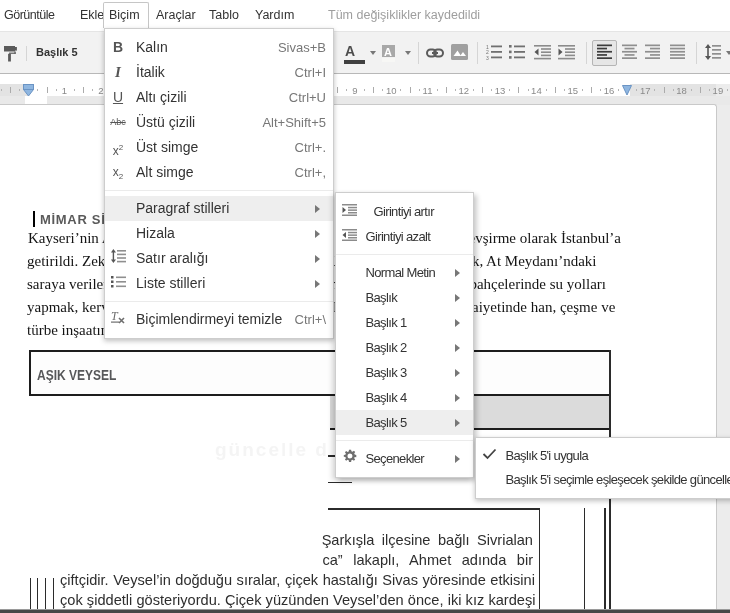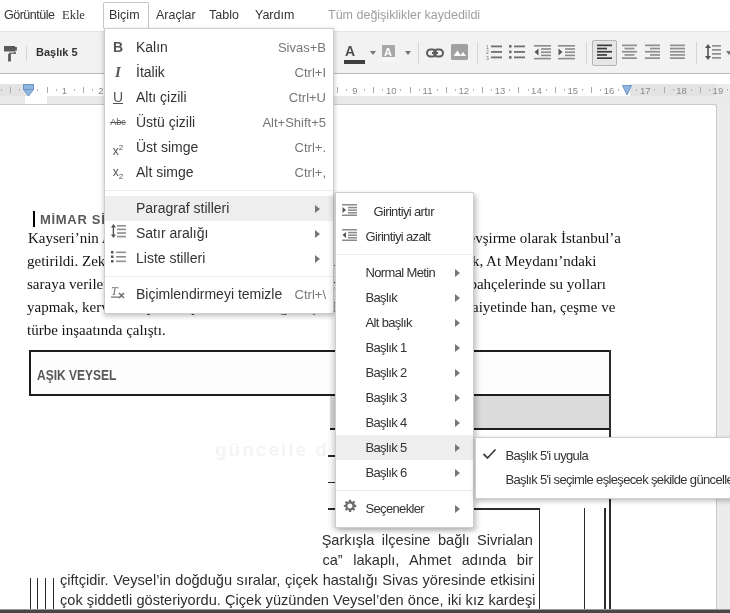--- a/index.html
+++ b/index.html
@@ -91,21 +91,21 @@
   <div class="dkline" style="left:30px;top:578px;width:1.3px;height:31px;z-index:5;"></div>
   <div class="dkline" style="left:37px;top:578px;width:1.3px;height:31px;z-index:5;"></div>
   <div class="dkline" style="left:44.5px;top:578px;width:1.3px;height:31px;z-index:5;"></div>
   <div class="dkline" style="left:52.5px;top:578px;width:1.3px;height:31px;z-index:5;"></div>
 
   <div class="abs" style="left:0;top:608.5px;width:730px;height:1px;background:#9a9a9a;z-index:6;"></div>
   <div class="abs" style="left:0;top:609.5px;width:730px;height:3.5px;background:#474747;z-index:6;"></div>
 
   <div id="menubar">
     <span class="mlabel" style="left:4px;letter-spacing:-0.5px;">Görüntüle</span>
-    <span class="mlabel" style="left:62px;font-family:Liberation Serif, serif;">Ekle</span>
+    <span class="mlabel" style="left:80px;">Ekle</span>
     <span class="mlabel" style="left:156px;">Araçlar</span>
     <span class="mlabel" style="left:209px;">Tablo</span>
     <span class="mlabel" style="left:255px;">Yardım</span>
     <span class="mlabel" style="left:328px;color:#9e9e9e;">Tüm değişiklikler kaydedildi</span>
   </div>
   <div id="tabbox"></div>
   <span class="mlabel" style="left:109px;top:8px;z-index:31;">Biçim</span>
 
   <div id="toolbar">
 
@@ -366,20 +366,24 @@
         <span class="ic" style="font-size:12px;">x<sub style="font-size:8px;">2</sub></span>
         <span class="lbl">Alt simge</span>
         <span class="sc">Ctrl+,</span>
       </div>
     <div class="msep"></div>
     <div class="mi hil">
         <span class="lbl">Paragraf stilleri</span>
         <span class="arr"></span>
       </div>
     <div class="mi">
+        <span class="lbl">Hizala</span>
+        <span class="arr"></span>
+      </div>
+    <div class="mi">
         <span class="ic"><svg width="15" height="14" viewBox="0 0 15 14">
             <g fill="#8f8f8f">
               <rect x="6" y="1" width="9" height="1.6"></rect>
               <rect x="6" y="4.6" width="9" height="1.6"></rect>
               <rect x="6" y="8.2" width="9" height="1.6"></rect>
               <rect x="6" y="11.8" width="9" height="1.6"></rect>
             </g>
             <rect x="1.7" y="2.5" width="1.4" height="9" fill="#565656"></rect>
             <path d="M2.4 0 L5 3.5 L0 3.5 Z" fill="#565656"></path>
             <path d="M2.4 14 L5 10.5 L0 10.5 Z" fill="#565656"></path>
@@ -445,45 +449,37 @@
     <div class="msep"></div>
     <div class="mi">
         <span class="lbl" style="left:30px;">Normal Metin</span>
         <span class="arr"></span>
       </div>
     <div class="mi">
         <span class="lbl" style="left:30px;">Başlık</span>
         <span class="arr"></span>
       </div>
     <div class="mi">
-        <span class="lbl" style="left:30px;">Alt başlık</span>
-        <span class="arr"></span>
-      </div>
-    <div class="mi">
         <span class="lbl" style="left:30px;">Başlık 1</span>
         <span class="arr"></span>
       </div>
     <div class="mi">
         <span class="lbl" style="left:30px;">Başlık 2</span>
         <span class="arr"></span>
       </div>
     <div class="mi">
         <span class="lbl" style="left:30px;">Başlık 3</span>
         <span class="arr"></span>
       </div>
     <div class="mi">
         <span class="lbl" style="left:30px;">Başlık 4</span>
         <span class="arr"></span>
       </div>
     <div class="mi hil">
         <span class="lbl" style="left:30px;">Başlık 5</span>
-        <span class="arr"></span>
-      </div>
-    <div class="mi">
-        <span class="lbl" style="left:30px;">Başlık 6</span>
         <span class="arr"></span>
       </div>
     <div class="msep"></div>
     <div class="mi">
         <span class="ic"><svg width="14" height="14" viewBox="0 0 14 14">
             <path fill="#6e6e6e" d="M7 4.5a2.5 2.5 0 100 5 2.5 2.5 0 000-5zm6.3 3.8l-1.6-.3a4.8 4.8 0 01-.5 1.2l1 1.3-1.3 1.3-1.3-1a4.8 4.8 0 01-1.2.5l-.3 1.6H6l-.3-1.6a4.8 4.8 0 01-1.2-.5l-1.3 1-1.3-1.3 1-1.3a4.8 4.8 0 01-.5-1.2l-1.6-.3V6l1.6-.3a4.8 4.8 0 01.5-1.2l-1-1.3L3.2 1.9l1.3 1a4.8 4.8 0 011.2-.5L6 .7h2.1l.3 1.6a4.8 4.8 0 011.2.5l1.3-1 1.3 1.3-1 1.3a4.8 4.8 0 01.5 1.2l1.6.3z"></path>
           </svg></span>
         <span class="lbl" style="left:30px;">Seçenekler</span>
         <span class="arr"></span>
       </div>

